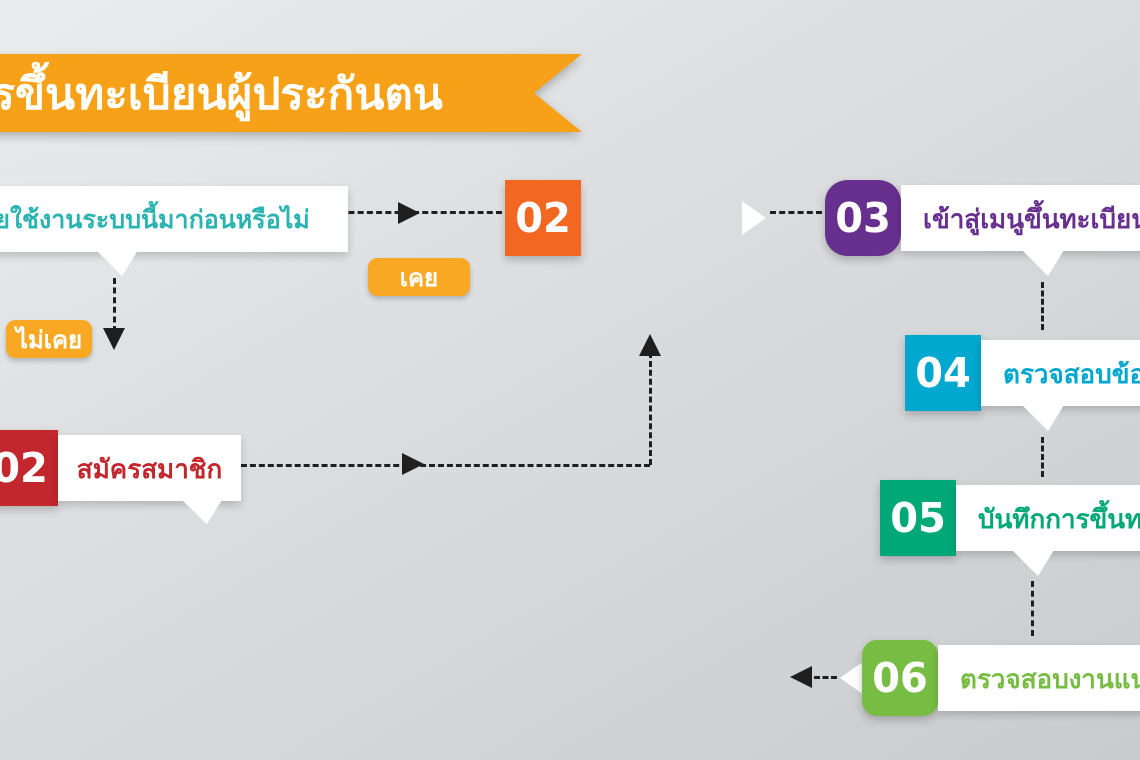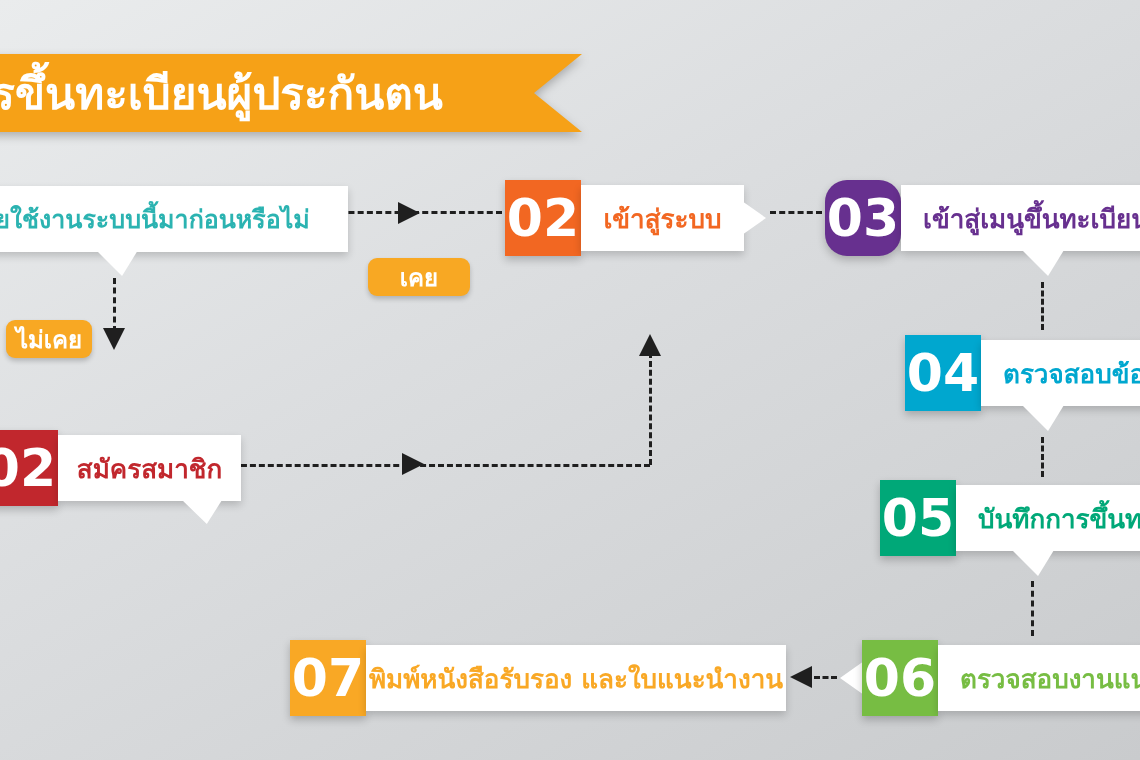--- a/index.html
+++ b/index.html
@@ -9,21 +9,21 @@
     font-family:"DejaVu Sans","Liberation Sans",sans-serif;
   }
   .banner-wrap{position:absolute;left:-70px;top:54px;filter:drop-shadow(0 4px 5px rgba(0,0,0,.25));}
   .banner{
     width:652px;height:78px;display:flex;align-items:center;justify-content:flex-start;
     clip-path:polygon(0 0,100% 0,calc(100% - 48px) 50%,100% 100%,0 100%);
   }
   .banner-t{color:#fff;font-size:44px;font-weight:bold;white-space:nowrap;padding-left:10px;}
   .sq{
     position:absolute;width:76px;height:76px;display:flex;align-items:center;justify-content:center;
-    color:#fff;font-size:52px;font-weight:bold;box-shadow:0 4px 8px rgba(0,0,0,.22);
+    color:#fff;font-size:40px;font-weight:bold;box-shadow:0 4px 8px rgba(0,0,0,.22);
   }
   .box{
     position:absolute;height:66px;background:#ffffff;display:flex;align-items:center;
     font-size:26px;font-weight:bold;box-shadow:0 4px 8px rgba(0,0,0,.18);
     white-space:nowrap;overflow:hidden;
   }
   .box.center{justify-content:center;}
   .pl{padding-left:22px;}
   .tail-down{position:absolute;width:42px;height:26px;background:#fff;clip-path:polygon(0 0,100% 0,62% 100%);}
   .tail-right{position:absolute;width:24px;height:34px;background:#fff;clip-path:polygon(0 0,100% 50%,0 100%);}
@@ -69,39 +69,36 @@
   <div class="hline" style="left:797px;top:676px;width:40px"></div>
   <div class="arr-l" style="left:790px;top:666px"></div>
 
   <div class="box" style="left: -60px; top: 186px; width: 378px; padding-left: 30px; font-size: 25px; color: rgb(43, 179, 177);">เคยใช้งานระบบนี้มาก่อนหรือไม่</div>
   <div class="tail-down" style="left:96px;top:250px"></div>
 
   <div class="pill" style="left: 368px; top: 258px; width: 102px; background: rgb(248, 168, 35);">เคย</div>
   <div class="pill" style="left: 6px; top: 320px; width: 86px; background: rgb(248, 168, 35);">ไม่เคย</div>
 
   <div class="sq" style="left: 505px; top: 180px; background: rgb(242, 103, 34);">02</div>
-  <div class="box center" style="left: 581px; top: 185px; width: 163px; color: rgb(242, 103, 34);">เข้าสู่ระบบ</div>
   <div class="tail-right" style="left:742px;top:201px"></div>
 
   <div class="sq" style="left: 825px; top: 180px; background: rgb(103, 48, 143); border-radius: 22px;">03</div>
   <div class="box pl" style="left: 901px; top: 185px; width: 300px; color: rgb(103, 48, 143);">เข้าสู่เมนูขึ้นทะเบียนผู้ประกันตน</div>
   <div class="tail-down" style="left:1022px;top:250px"></div>
 
   <div class="sq" style="left: 905px; top: 335px; background: rgb(0, 167, 207);">04</div>
   <div class="box pl" style="left: 981px; top: 340px; width: 220px; color: rgb(0, 167, 207);">ตรวจสอบข้อมูล</div>
   <div class="tail-down" style="left:1022px;top:405px"></div>
 
   <div class="sq" style="left: 880px; top: 480px; background: rgb(0, 168, 120);">05</div>
   <div class="box pl" style="left: 956px; top: 485px; width: 245px; color: rgb(0, 168, 120);">บันทึกการขึ้นทะเบียน</div>
   <div class="tail-down" style="left:1012px;top:550px"></div>
 
   <div class="tail-left" style="left:840px;top:661px"></div>
-  <div class="sq" style="left: 862px; top: 640px; background: rgb(119, 189, 67);">06</div>
+  <div class="sq" style="left: 862px; top: 640px; background: rgb(119, 189, 67); border-radius: 15px;">06</div>
   <div class="box pl" style="left: 938px; top: 645px; width: 262px; color: rgb(119, 189, 67);">ตรวจสอบงานแนบ</div>
 
-  <div class="sq" style="left: 290px; top: 640px; background: rgb(249, 168, 37);">07</div>
-  <div class="box center" style="left: 366px; top: 645px; width: 420px; color: rgb(249, 168, 37);">พิมพ์หนังสือรับรอง และใบแนะนำงาน</div>
 
   <div class="sq" style="left: -18px; top: 430px; background: rgb(193, 39, 45);">02</div>
   <div class="box center" style="left: 58px; top: 435px; width: 183px; color: rgb(193, 39, 45);">สมัครสมาชิก</div>
   <div class="tail-down" style="left:182px;top:500px;width:40px;height:24px"></div>
 
 </div>
 
 </body></html>

